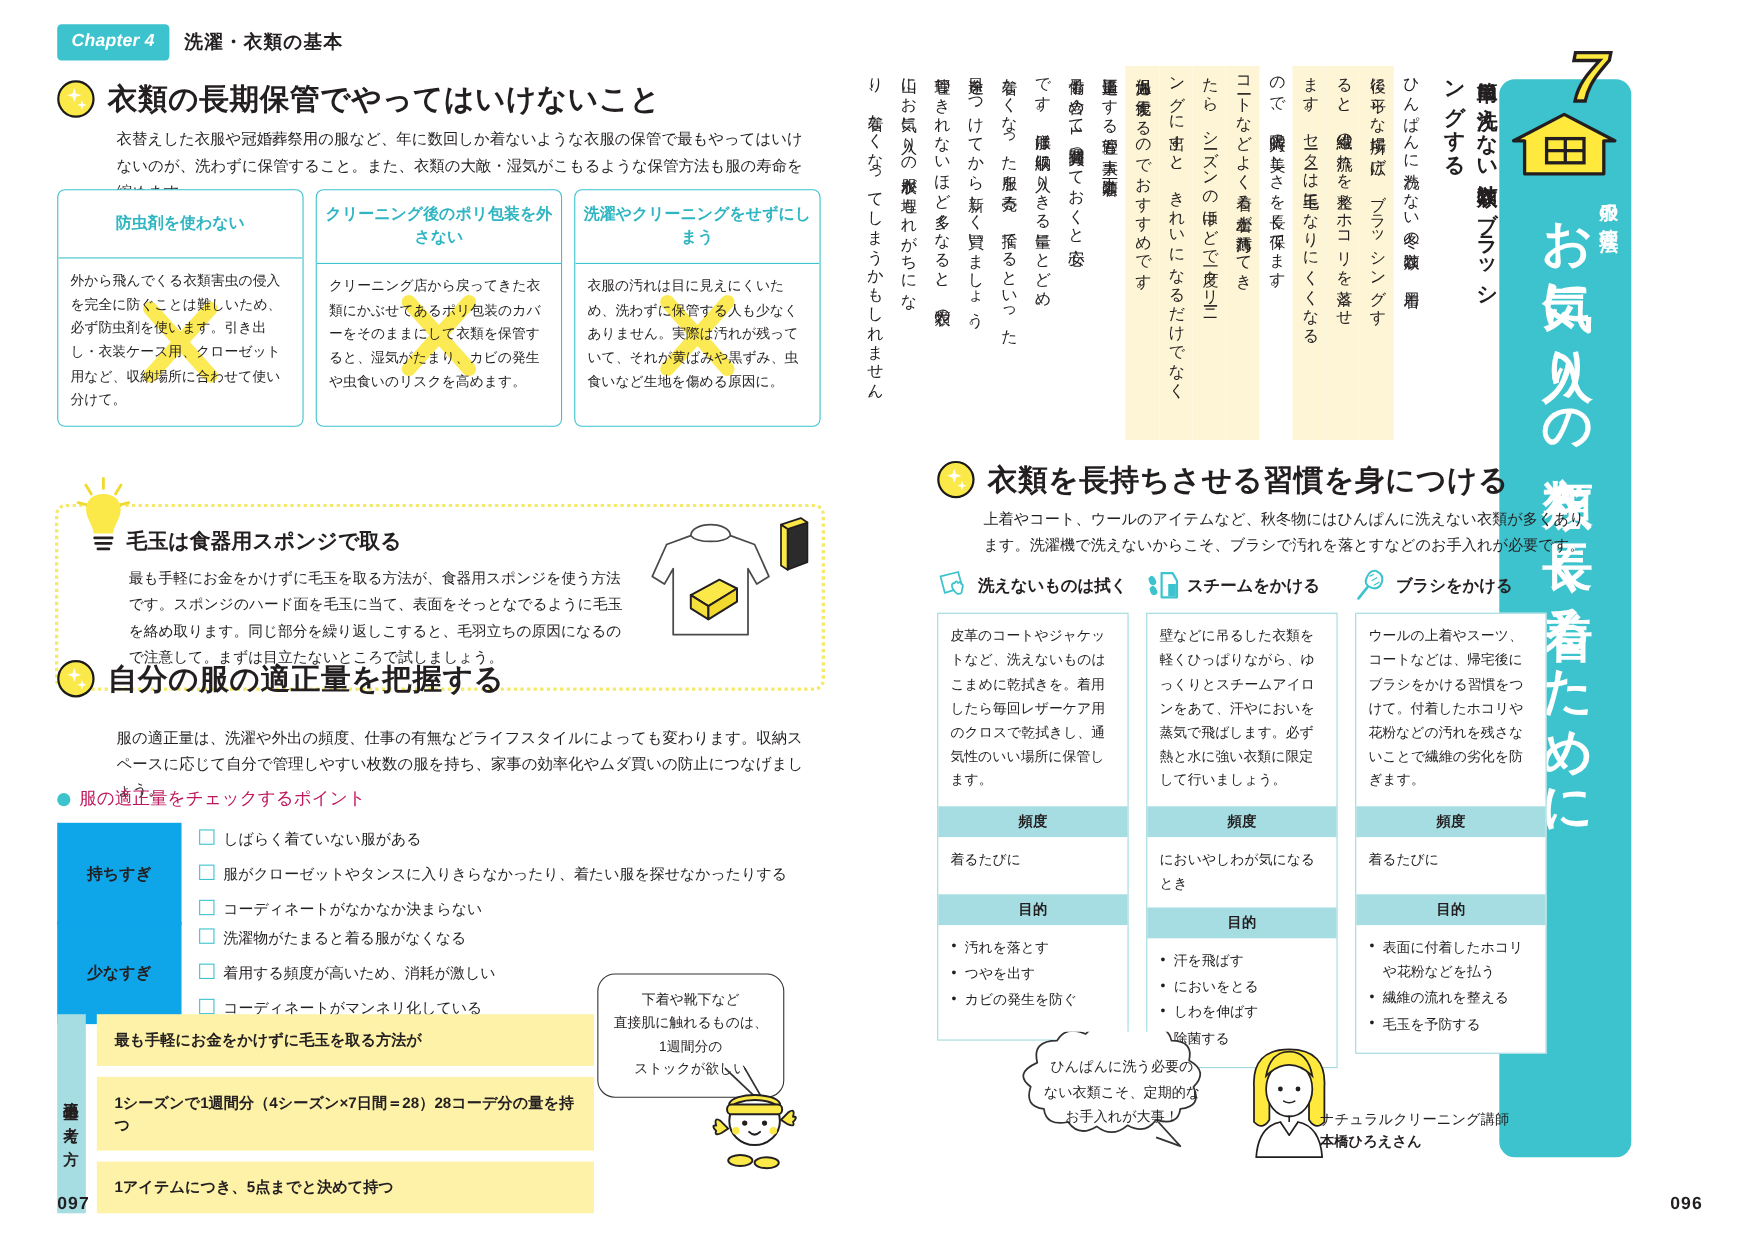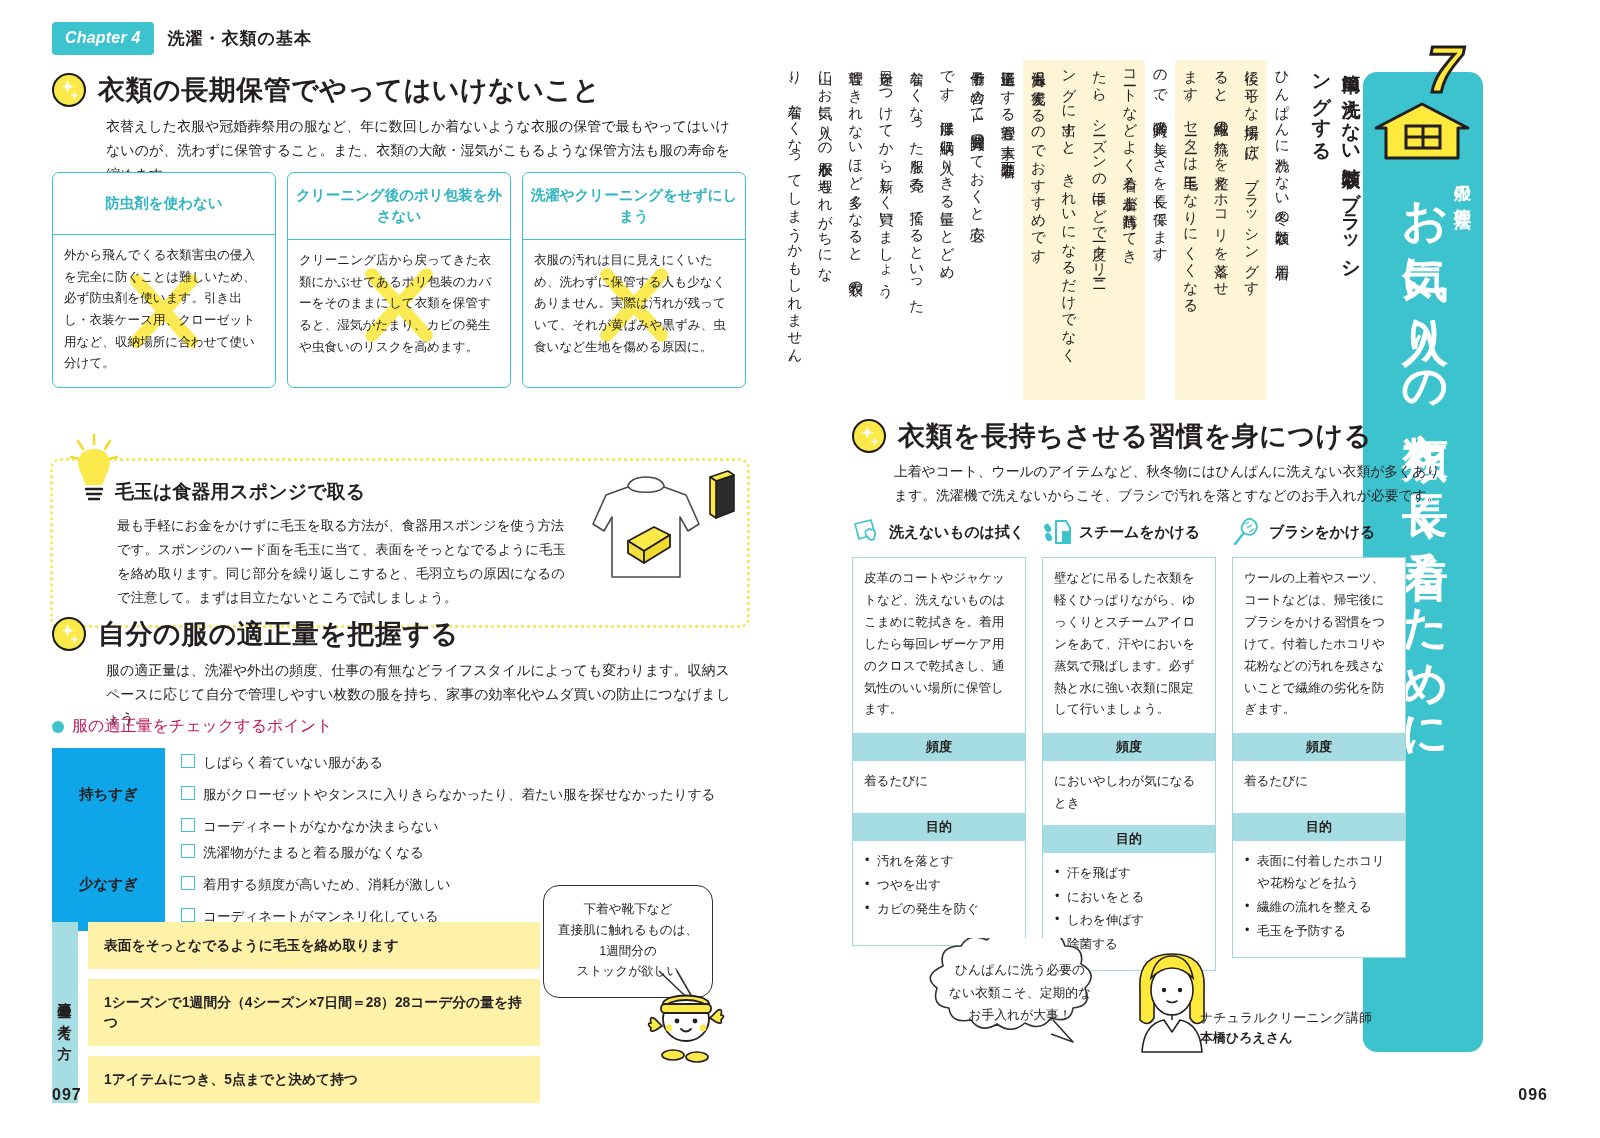--- a/index.html
+++ b/index.html
@@ -72,21 +72,21 @@
   .tip-wrap { position:absolute; left:50px; top:458px; width:700px; }
   .tip-box {
     border:3px dotted #f5e96a; border-radius:10px;
     padding:18px 20px 16px 64px; min-height:125px; position:relative;
   }
   .bulb { position:absolute; left:16px; top:-28px; width:50px; height:72px; }
   .tip-title { font-size:19px; font-weight:bold; margin-bottom:9px; margin-left:-2px; }
   .tip-text { font-size:13.4px; line-height:1.78; width:455px; }
   .tip-art { position:absolute; right:6px; top:8px; width:175px; height:122px; }
 
-  .qty-head { position:absolute; left:52px; top:616px; }
+  .qty-head { position:absolute; left:52px; top:599px; }
   .qty-body { position:absolute; left:106px; top:658px; width:638px; font-size:14px; line-height:1.72; }
 
   .points-label {
     position:absolute; left:52px; top:716px; color:#be185d;
     font-weight:normal; font-size:16px; display:flex; align-items:center; gap:8px;
   }
   .dot-mark { width:12px; height:12px; border-radius:50%; background:#3cc3cd; display:inline-block; }
 
   .check-group { position:absolute; left:52px; }
   .cg1 { top:748px; }
@@ -327,21 +327,21 @@
           <span class="cbox"></span>
           <span>コーディネートがマンネリ化している</span>
         </div>
       </div>
     </div>
   </div>
 
   <div class="yellow-wrap">
     <div class="yellow-tag">適正量の考え方</div>
     <div class="yellow-bars">
-      <div class="ybar">表面をそっとなでるように毛玉を絡め取ります</div>
+      <div class="ybar">最も手軽にお金をかけずに毛玉を取る方法が</div>
       <div class="ybar">1シーズンで1週間分（4シーズン×7日間＝28）28コーデ分の量を持つ</div>
       <div class="ybar">1アイテムにつき、5点までと決めて持つ</div>
     </div>
   </div>
 
   <div class="bubble-left">
     <div class="bubble-box" style="white-space:pre-line;">下着や靴下など
 直接肌に触れるものは、
 1週間分の
 ストックが欲しい</div>

